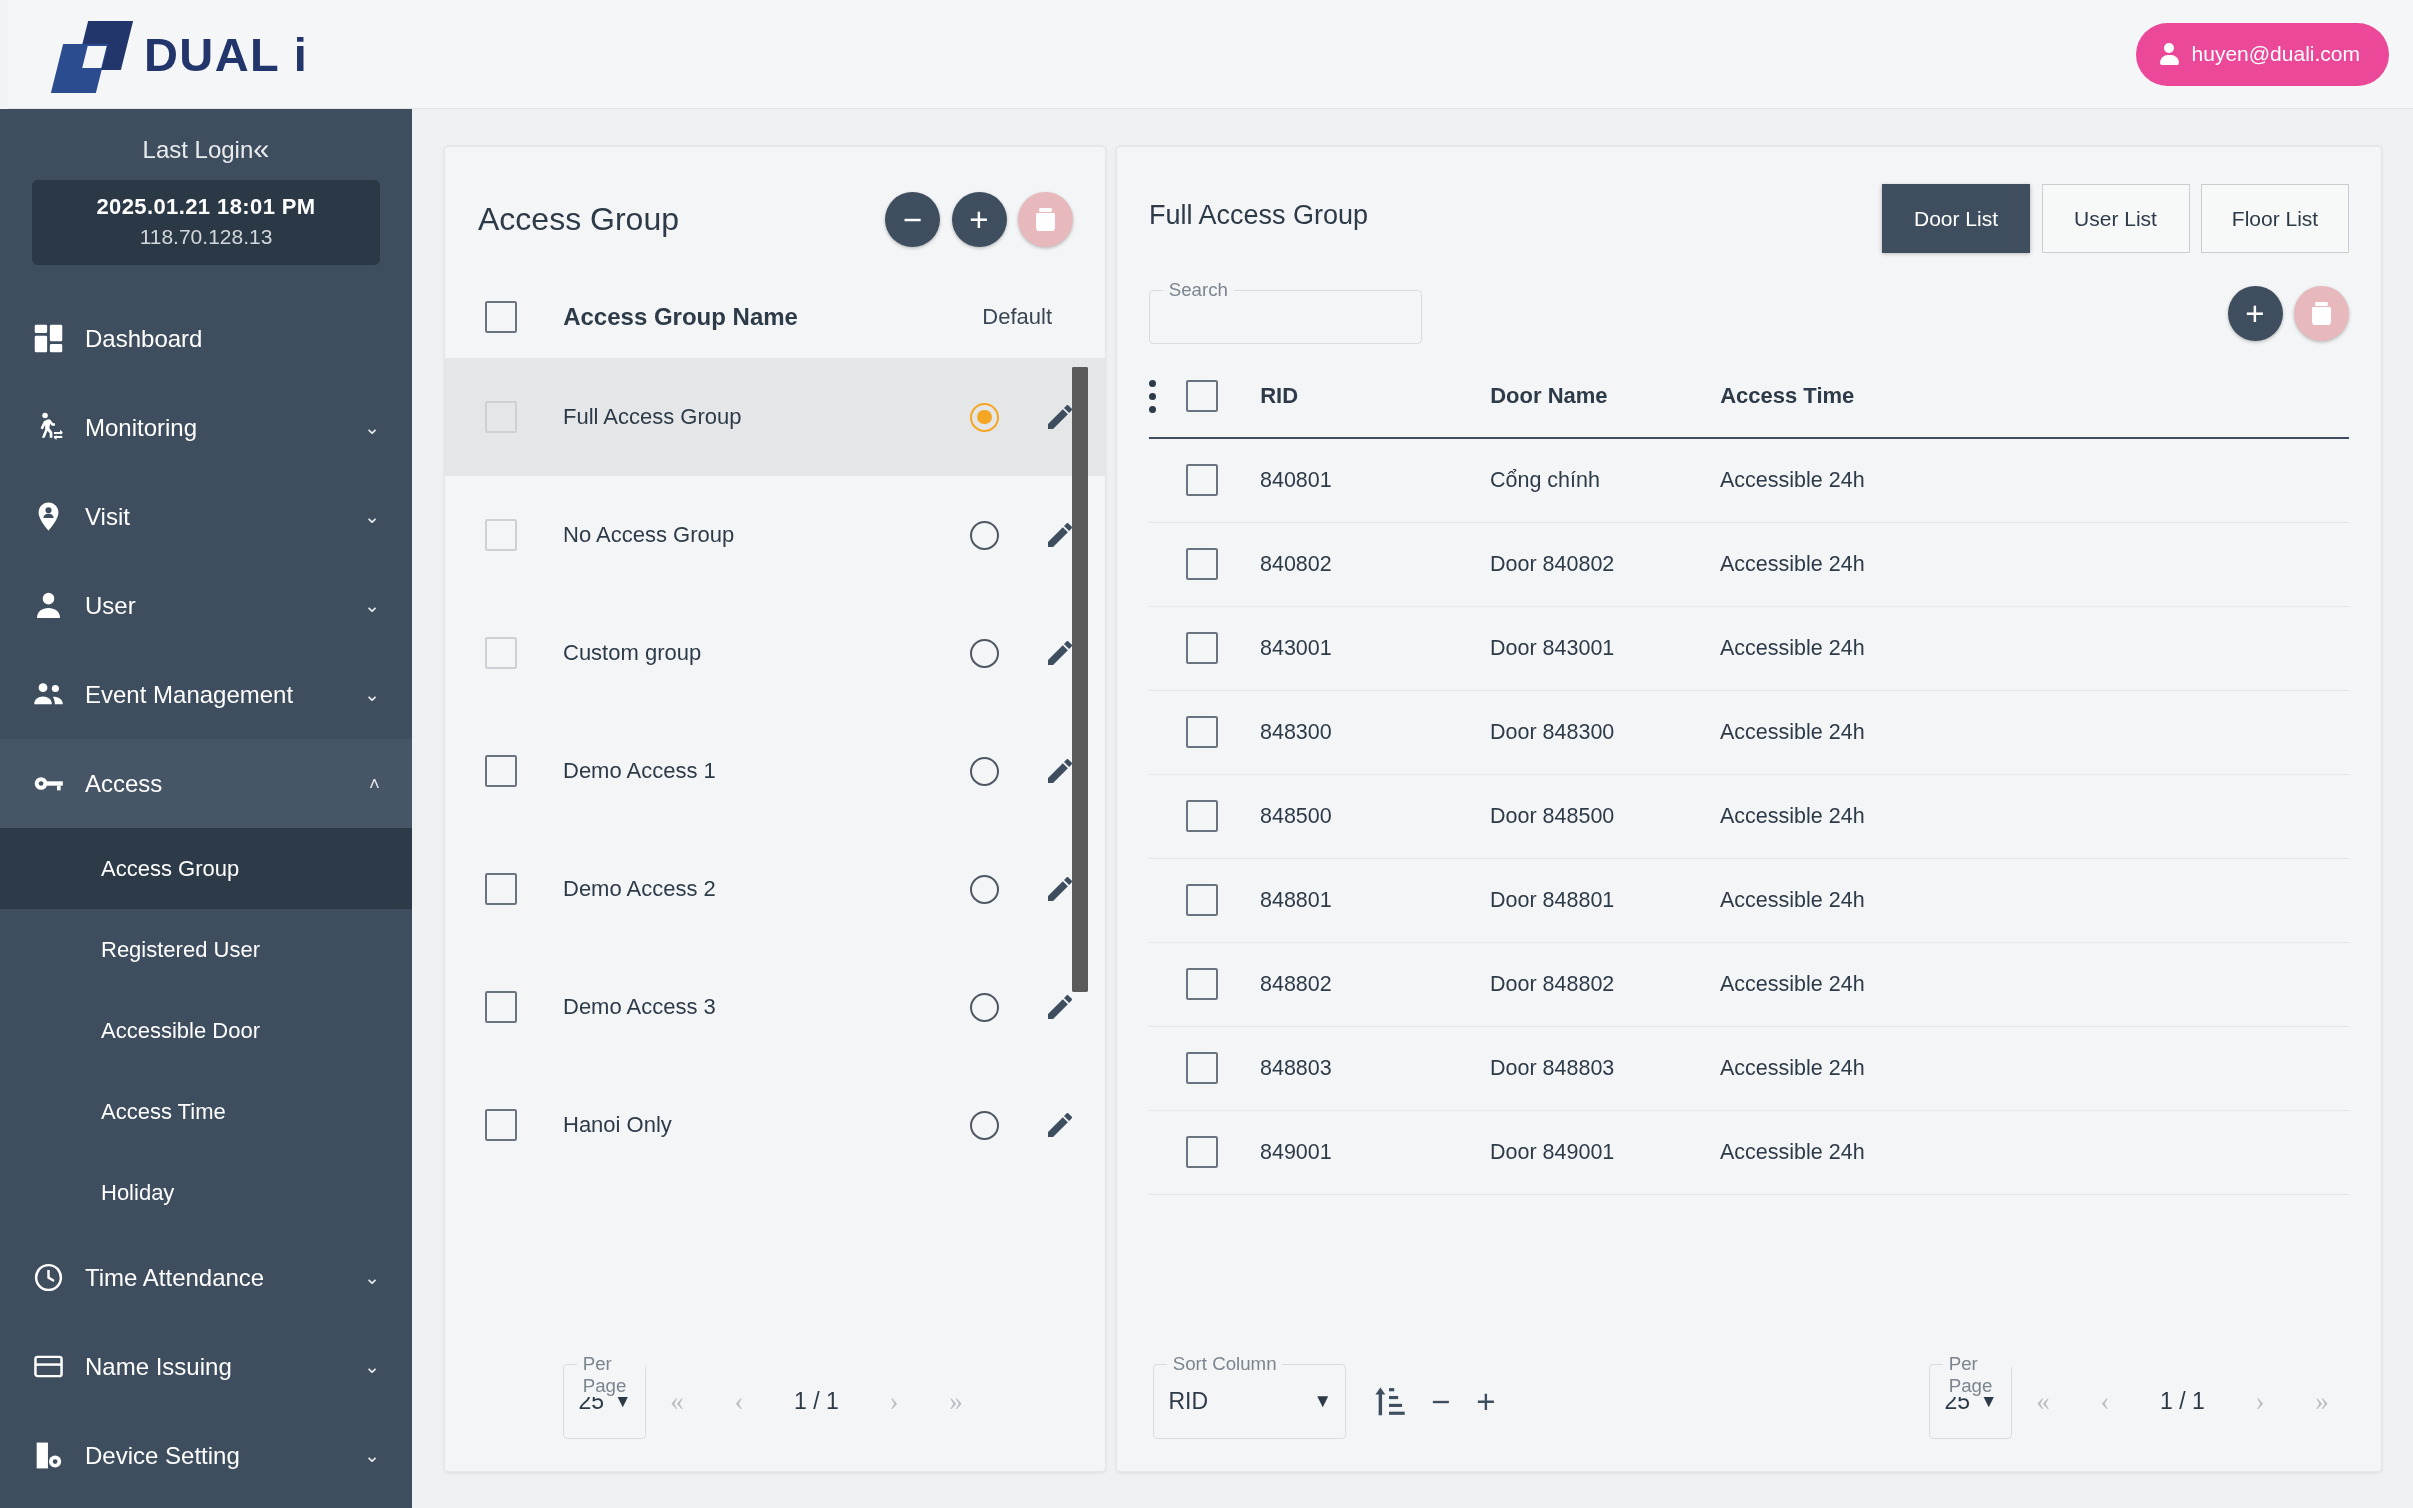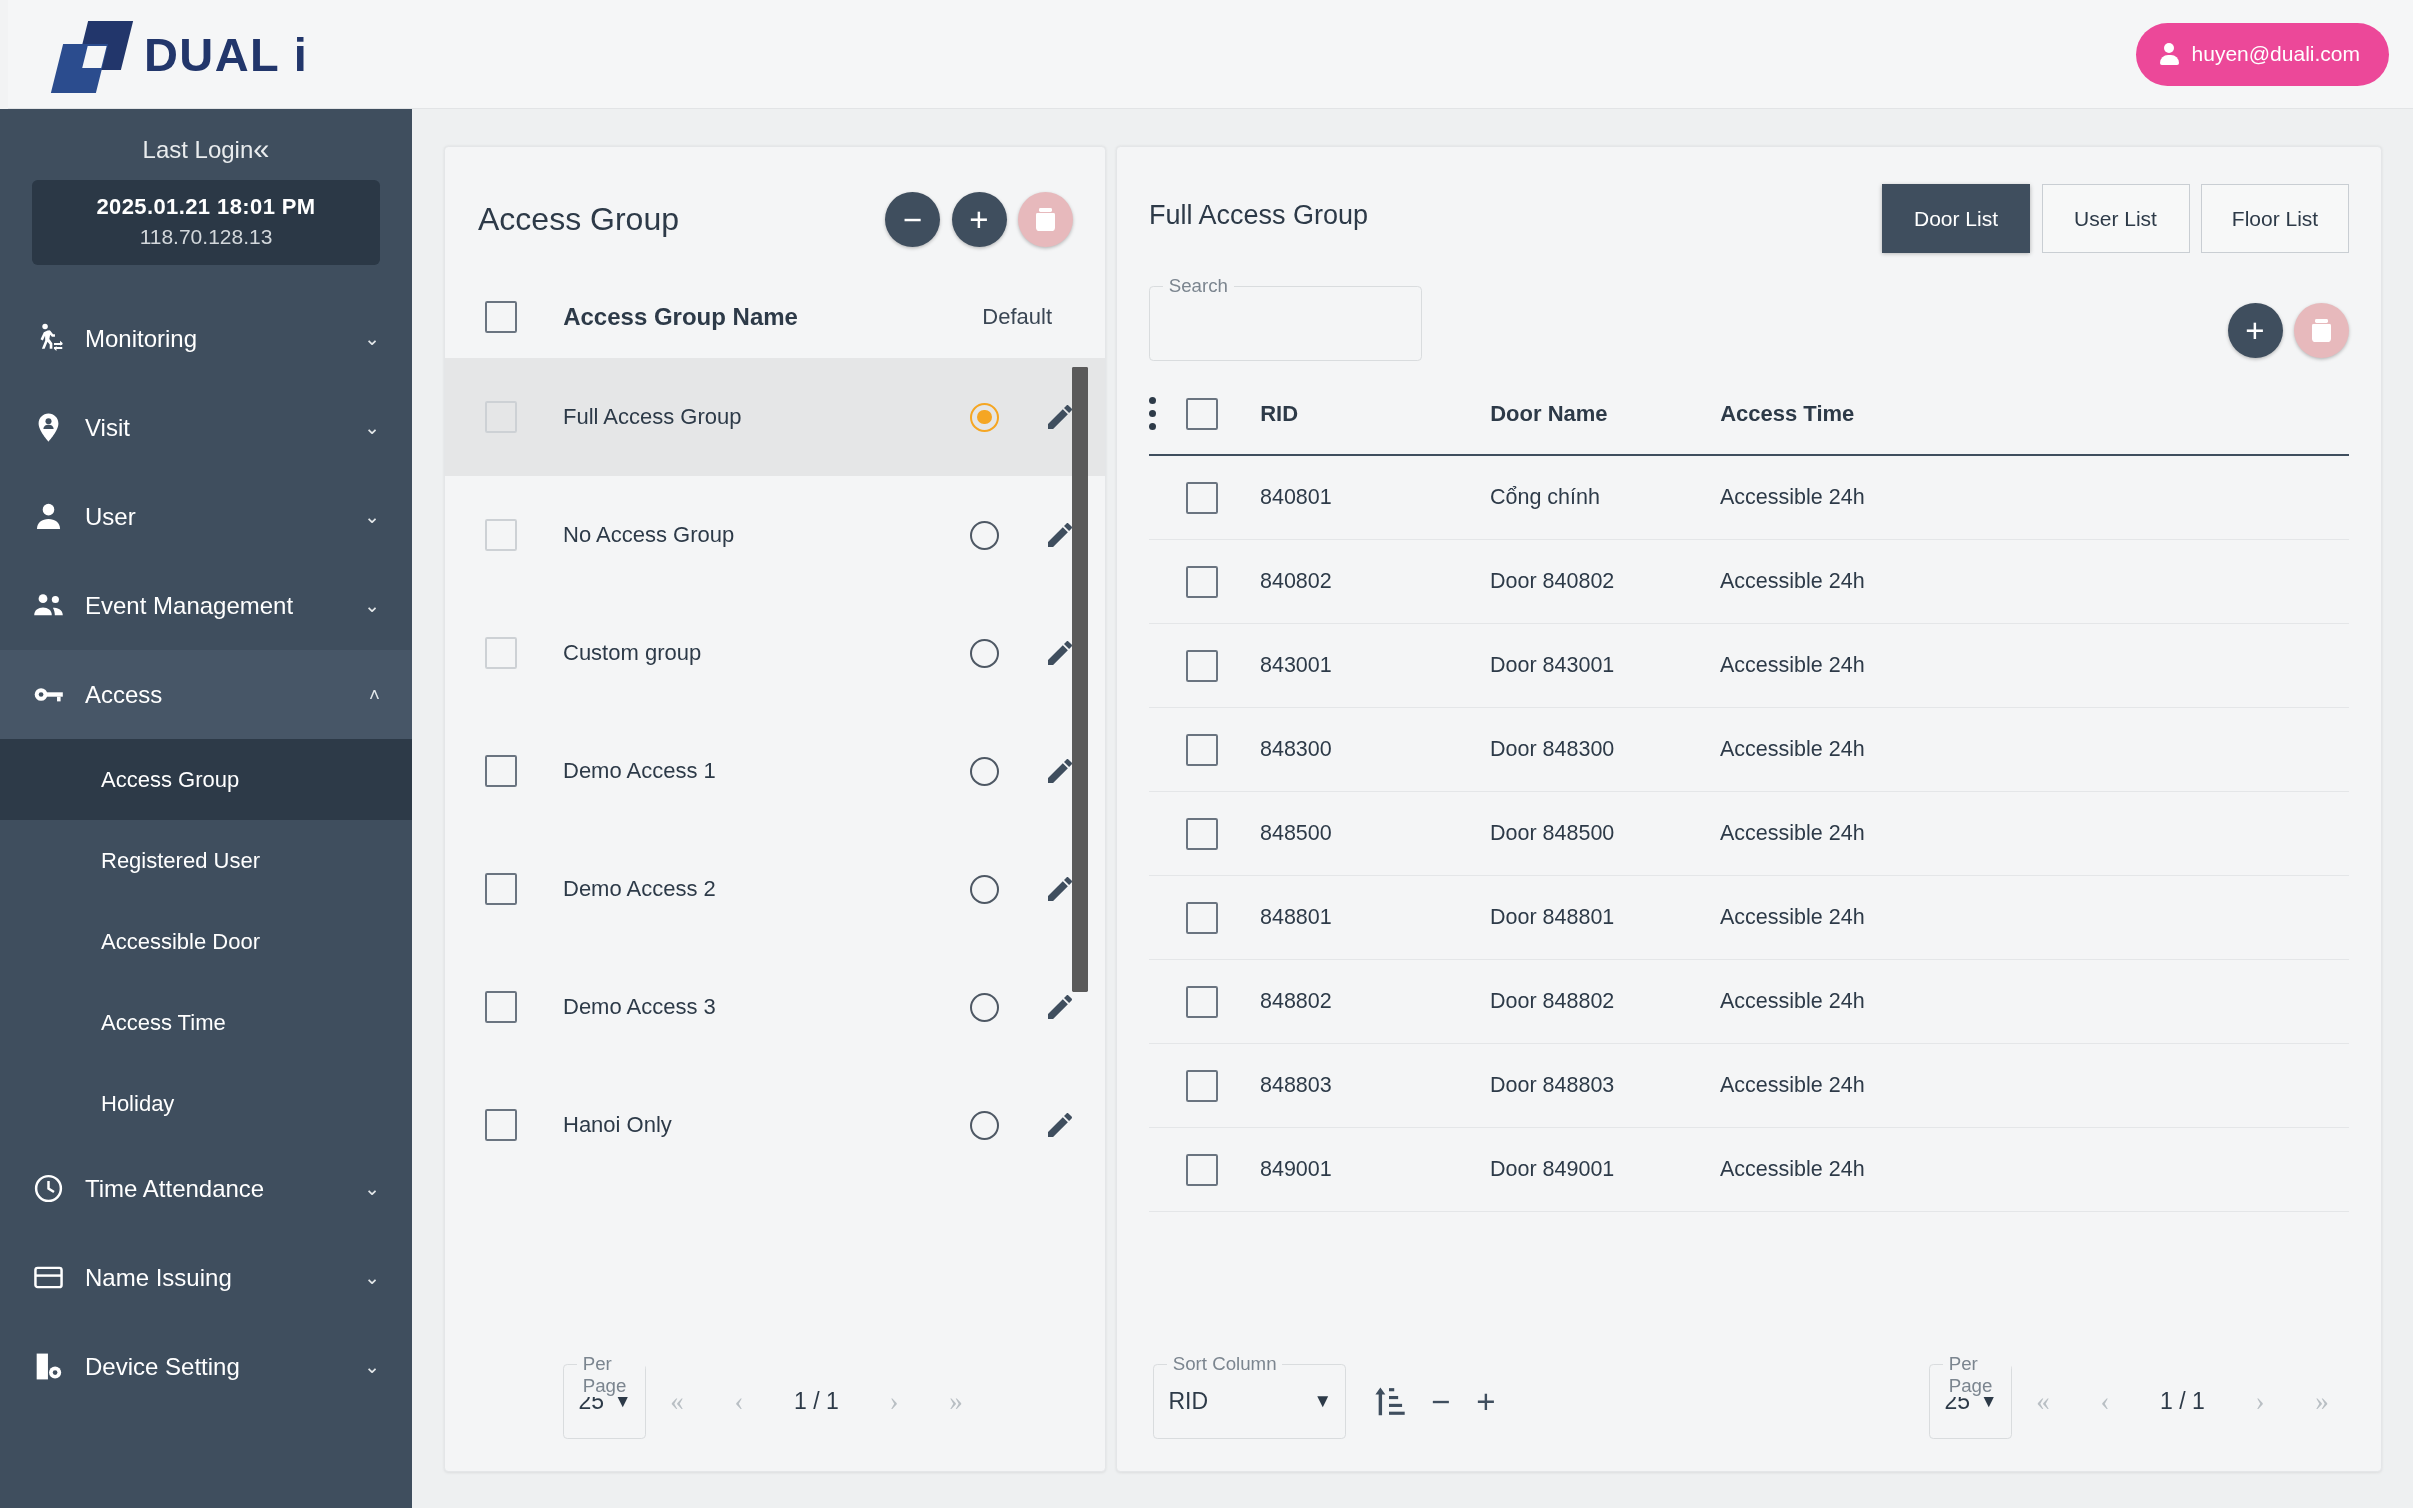--- a/index.html
+++ b/index.html
@@ -204,21 +204,21 @@
   }
   .tab + .tab { margin-left: 11.5px; }
   .tab.active {
     background: #3f4e5e; color: #ffffff; border-color: #3f4e5e;
     box-shadow: 0 1.4px 4.3px rgba(0,0,0,.3);
   }
   .rp-toolrow {
     display: flex; align-items: flex-end; justify-content: space-between;
     padding: 33px 32px 0 32px;
   }
-  .search-field { width: 273px; height: 75px; }
+  .search-field { width: 273px; height: 54px; }
   .rp-actions { display: flex; gap: 11.5px; align-items: center; margin-bottom: 2.9px; }
 
   .rp-table { margin: 39px 32px 0 32px; }
   .rp-thead {
     display: flex; align-items: center; height: 56px;
     border-bottom: 2.9px solid #3f4e5e; padding-bottom: 27px;
   }
   .dots3 {
     width: 7.2px; height: 33px; position: relative; flex: 0 0 auto; margin-right: 30px;
     cursor: pointer;
@@ -282,20 +282,31 @@
     <span class="last-login-label">Last Login</span>
     <span class="collapse-ic">«</span>
   </div>
   <div class="login-card">
     <div class="login-time">2025.01.21 18:01 PM</div>
     <div class="login-ip">118.70.128.13</div>
   </div>
 
   <div class="nav">
 
+    <div class="nav-item">
+      <span class="nav-ic">
+        <svg width="33" height="33" viewBox="0 0 24 24" fill="#fff">
+          <rect x="2" y="2" width="9" height="6" rx="1"></rect>
+            <rect x="13" y="2" width="9" height="12" rx="1"></rect>
+          <rect x="2" y="10" width="9" height="12" rx="1"></rect>
+            <rect x="13" y="16" width="9" height="6" rx="1"></rect>
+        </svg>
+      </span>
+      <span class="nav-label">Dashboard</span>
+    </div>
 
     <div class="nav-item">
       <span class="nav-ic">
         <svg width="33" height="33" viewBox="0 0 24 24" fill="#fff">
           <circle cx="9.5" cy="3.2" r="2"></circle>
           <path d="M11.3 6.2 8.6 7.4 6.2 12.6l1.7.8 1.6-3.4.1 3.4-2.4 6h2l2.1-5.1 1.6 2.1v3h1.9v-4l-2.2-3 .6-3.2 1.3 1.6h2.2V8.9h-1.4l-2-2.5c-.4-.5-.9-.5-1.3-.2z"></path>
           <path d="M16 15.2h6v1.5h-6zM16 18.2h6v1.5h-6z"></path>
           <path d="m20.4 13.6 2 1.8-2 1.8zM17.8 17.4l-2 1.8 2 1.8z"></path>
         </svg>
       </span>

